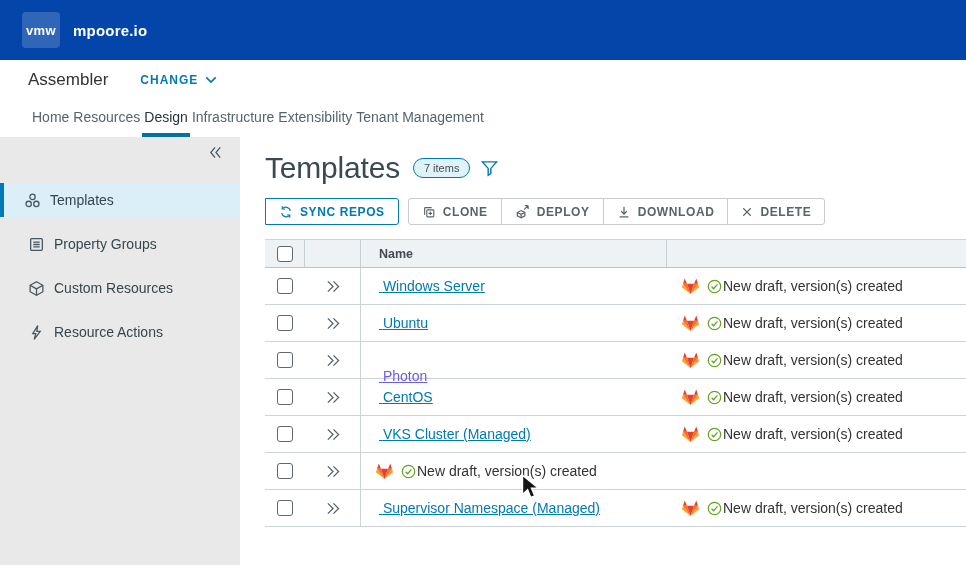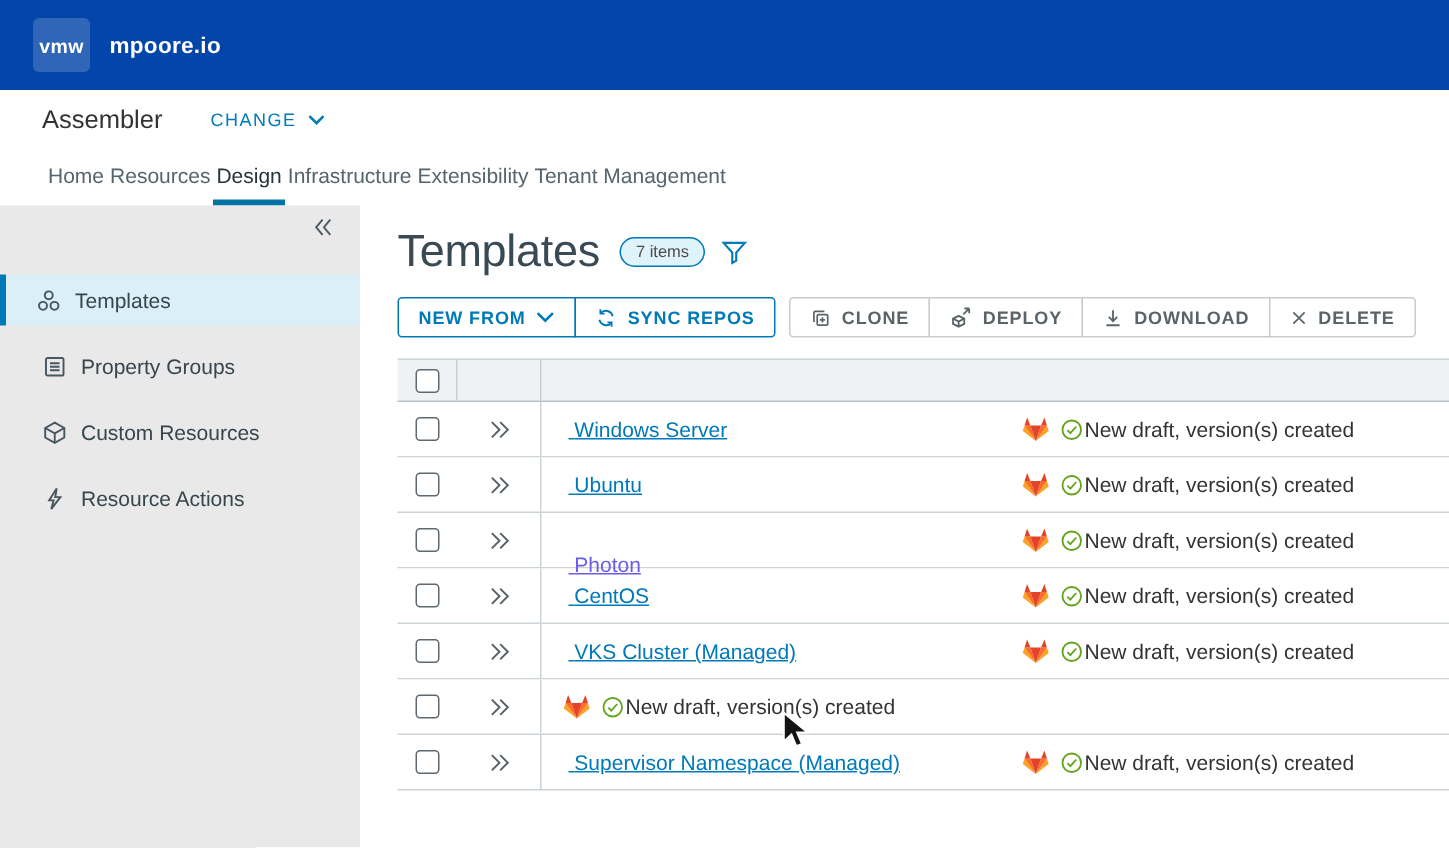--- a/index.html
+++ b/index.html
@@ -15,21 +15,21 @@
   .topbar { height:60px; background:#0345a8; display:flex; align-items:center; padding:0 22px; flex:none; }
   .logo-tile { width:38px; height:36px; border-radius:4px; background:rgba(255,255,255,0.18);
     display:flex; align-items:center; justify-content:center;
     color:#fff; font-weight:bold; font-size:13px; letter-spacing:.3px; }
   .brand { color:#fff; font-size:15px; font-weight:bold; margin-left:13px; letter-spacing:.2px; }
 
   
   .app-row { height:40px; display:flex; align-items:center; padding-left:28px; background:#fff; flex:none; }
   .app-name { font-size:17px; color:#333; }
   .change-btn { display:inline-flex; align-items:center; gap:7px; margin-left:32px;
-    color:#0079b8; font-size:12px; font-weight:normal; letter-spacing:1px; cursor:pointer; }
+    color:#0079b8; font-size:12px; font-weight:bold; letter-spacing:1px; cursor:pointer; }
   .change-btn svg { stroke:#0079b8; }
 
   
   .tab-bar { height:37px; display:flex; align-items:stretch; padding-left:30px; background:#fff; flex:none; }
   .tab { display:flex; align-items:center; font-size:14px; color:#55646d; cursor:pointer;
     border-bottom:4px solid transparent; padding:0 2px; }
   .tab.active { color:#27343c; border-bottom-color:#0072a3; }
 
   
   .body-wrap { flex:1; display:flex; min-height:0; }
@@ -180,28 +180,20 @@
         <span class="count-badge">7 items</span>
         <span class="filter-icon">
           <svg width="19" height="17" viewBox="0 0 20 18" fill="none" stroke="currentColor" stroke-width="1.5">
               <path d="M2.5 2h15l-6.1 6.9v5.6l-2.8 1.7V8.9z"></path>
             </svg>
         </span>
       </div>
 
       <div class="toolbar">
         <div class="btn-group group-primary">
-            <button class="btn">
-              <span>NEW FROM</span>
-              <span style="display: inline-flex;">
-                <svg width="13" height="9" viewBox="0 0 14 9" fill="none" stroke="currentColor" stroke-width="1.8">
-                  <path d="M1.5 1.5l5.5 5.5 5.5-5.5"></path>
-                </svg>
-              </span>
-            </button>
             <button class="btn">
               <span style="display: inline-flex;">
                 <svg width="14" height="14" viewBox="0 0 16 16" fill="none" stroke="currentColor" stroke-width="1.5">
                   <path d="M13 6.6A5.3 5.3 0 0 0 3.9 4.2"></path>
                   <path d="M3 9.4a5.3 5.3 0 0 0 9.1 2.4"></path>
                   <path d="M3.7 1.4v3.2h3.2" stroke-width="1.3"></path>
                   <path d="M12.3 14.6v-3.2H9.1" stroke-width="1.3"></path>
                 </svg>
               </span>
               <span>SYNC REPOS</span>
@@ -246,20 +238,23 @@
             </button>
           </div>
       </div>
 
       <div class="grid">
         <div class="grid-header">
           <div class="col-check">
               <span class="checkbox"></span>
             </div>
           <div class="col-expand"></div>
+          <div class="col-name">
+              <span>Name</span>
+            </div>
         </div>
         <div id="grid-body">
             <div class="grid-row">
               <div class="col-check">
                 <span class="checkbox"></span>
               </div>
               <div class="col-expand">
                 <span class="expand-caret">
                   <svg width="16" height="13" viewBox="0 0 16 14" fill="none" stroke="currentColor" stroke-width="1.4">
                     <path d="M2.5 1.5 8 7l-5.5 5.5"></path>

